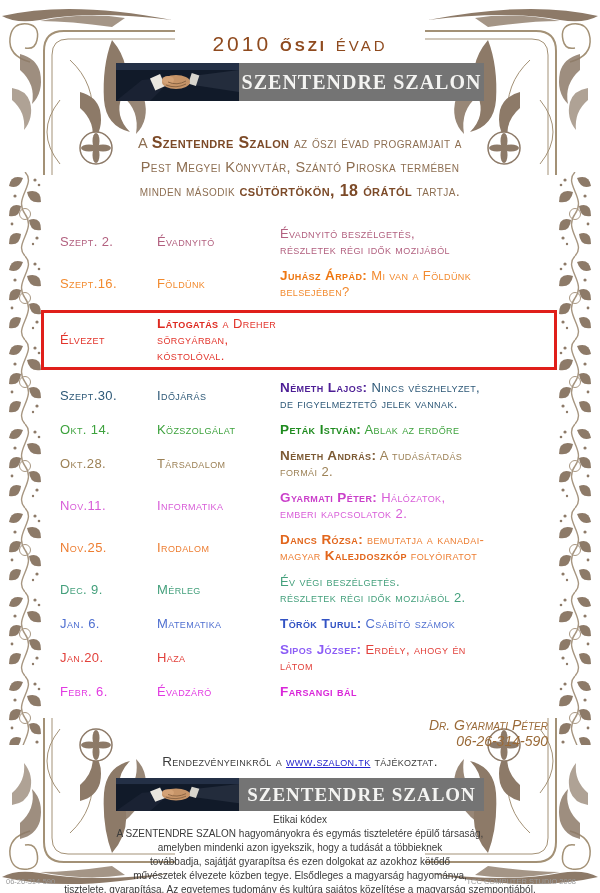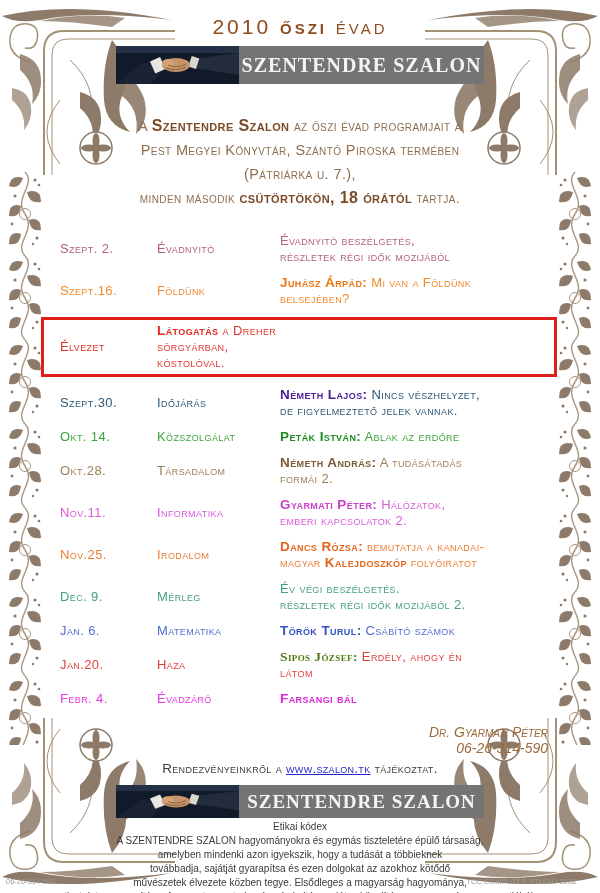--- a/index.html
+++ b/index.html
@@ -9,21 +9,21 @@
   .corner{position:absolute;width:175px;height:175px;z-index:0;}
   .corner.tl{top:0;left:0;}
   .corner.tr{top:0;right:0;transform:scaleX(-1);}
   .corner.bl{bottom:0;left:0;transform:scaleY(-1);}
   .corner.br{bottom:0;right:0;transform:scale(-1,-1);}
   .vine{position:absolute;top:172px;bottom:148px;width:40px;z-index:0;}
   .vine.left{left:5px;}
   .vine.right{right:5px;transform:scaleX(-1);}
   
   .content{position:relative;z-index:1;}
-  .title{margin:0;padding-top:15px;text-align:center;font-variant:small-caps;
+  .title{margin:0;padding-top:32px;text-align:center;font-variant:small-caps;
          font-weight:400;font-size:21px;letter-spacing:3px;color:#8f4a1e;}
   .title .b{font-weight:700;}
   .banner{width:368px;height:38px;margin:7px auto 0;display:flex;box-shadow:0 0 0 1px #5f5f5f inset;}
   .banner .photo{width:123px;height:100%;flex:none;}
   .banner .photo svg{display:block;width:100%;height:100%;}
   .banner .panel{flex:1;background:#747474;color:#f4f4f2;display:flex;align-items:center;justify-content:center;
          font-family:"Liberation Serif",serif;font-weight:700;font-size:20px;letter-spacing:1px;}
   .banner.bottom{height:33px;margin-top:9px;}
   .banner.bottom .panel{font-size:19px;}
   .intro{margin-top:30px;text-align:center;font-variant:small-caps;color:#8d6e51;
@@ -231,21 +231,20 @@
           <path d="M50,22 Q60,26 70,21" stroke="#8a6544" stroke-width="1" fill="none"></path>
           <path d="M52,19 Q61,23 70,18" stroke="#8a6544" stroke-width="1" fill="none"></path>
         </svg>
       </div>
       <div class="panel">SZENTENDRE SZALON</div>
     </div>
 
     <div class="intro" id="intro">
         <div><span>A </span><span class="b">Szentendre Szalon</span><span> az őszi évad programjait a</span></div>
         <div><span>Pest Megyei Könyvtár, Szántó Piroska termében</span></div>
-        <div><span>(Pátriárka u. 7.),</span></div>
         <div><span>minden második </span><span class="b">csütörtökön, 18 órától</span><span> tartja.</span></div>
       </div>
 
     <div class="schedule" id="schedule">
         <div class="row" style="color: rgb(178, 96, 127);">
           <div>
             <div>Szept. 2.</div>
           </div>
           <div>Évadnyitó</div>
           <div class="desc"><span>Évadnyitó beszélgetés,
@@ -316,26 +315,26 @@
             <div>Jan. 6.</div>
           </div>
           <div>Matematika</div>
           <div class="desc"><span class="b" style="color: rgb(51, 83, 196);">Török Turul:</span><span> Csábító számok</span></div>
         </div>
         <div class="row" style="color: rgb(226, 65, 59);">
           <div>
             <div>Jan.20.</div>
           </div>
           <div>Haza</div>
-          <div class="desc"><span class="b" style="color: #4d7c0f; font-family: Liberation Serif, serif;">Sipos József:</span><span> Erdély, ahogy én
+          <div class="desc"><span class="b" style="color: #8b5cf6;">Sipos József:</span><span> Erdély, ahogy én
 látom</span></div>
         </div>
         <div class="row" style="color: rgb(226, 58, 226);">
           <div>
-            <div>Febr. 4.</div>
+            <div>Febr. 6.</div>
           </div>
           <div>Évadzáró</div>
           <div class="desc"><span class="b" style="color: rgb(217, 38, 217);">Farsangi bál</span></div>
         </div>
       </div>
 
     <div class="contact">
       <div>Dr. Gyarmati Péter</div>
       <div>06-26-314-590</div>
     </div>

